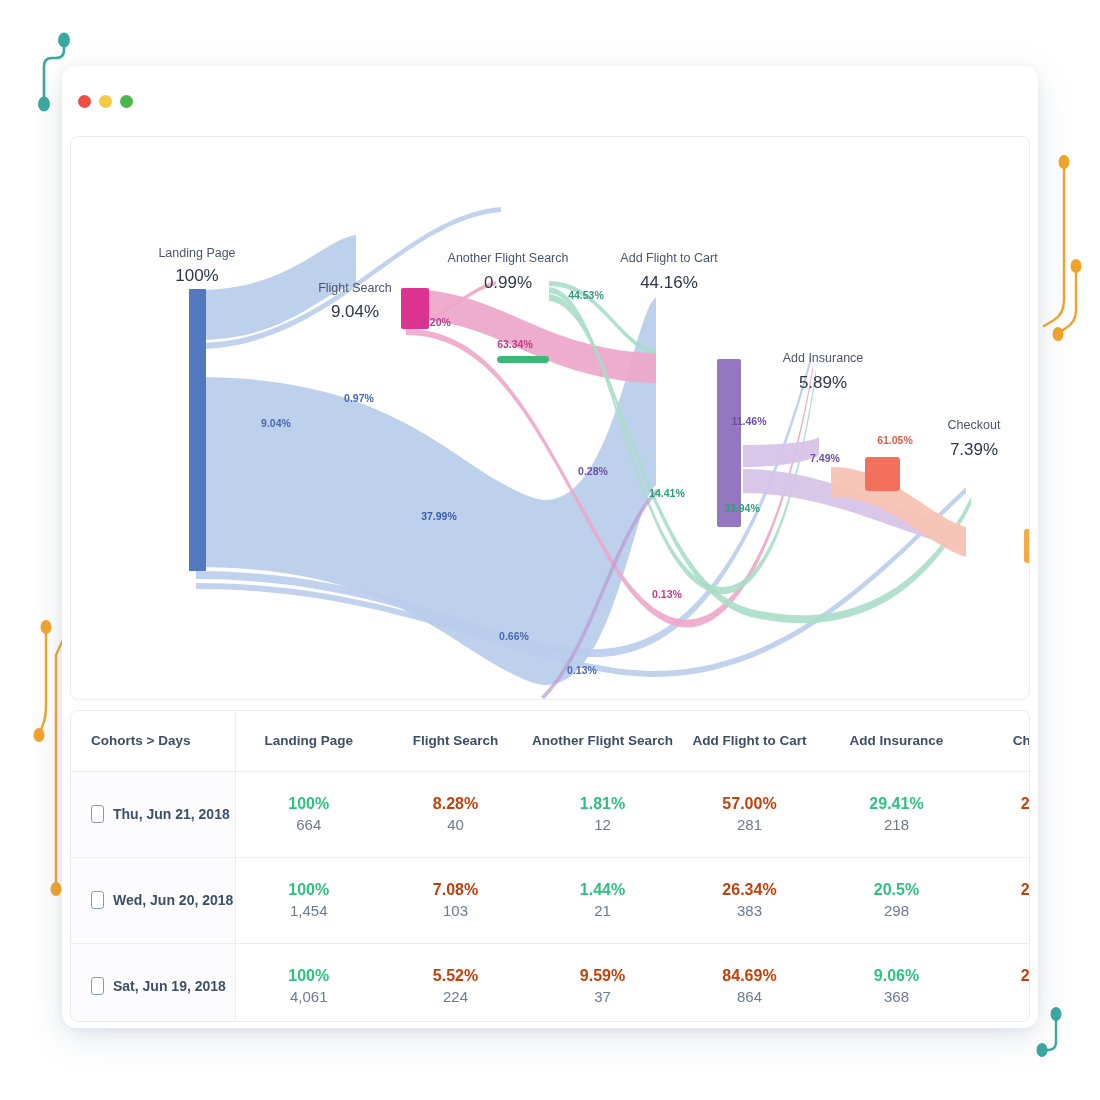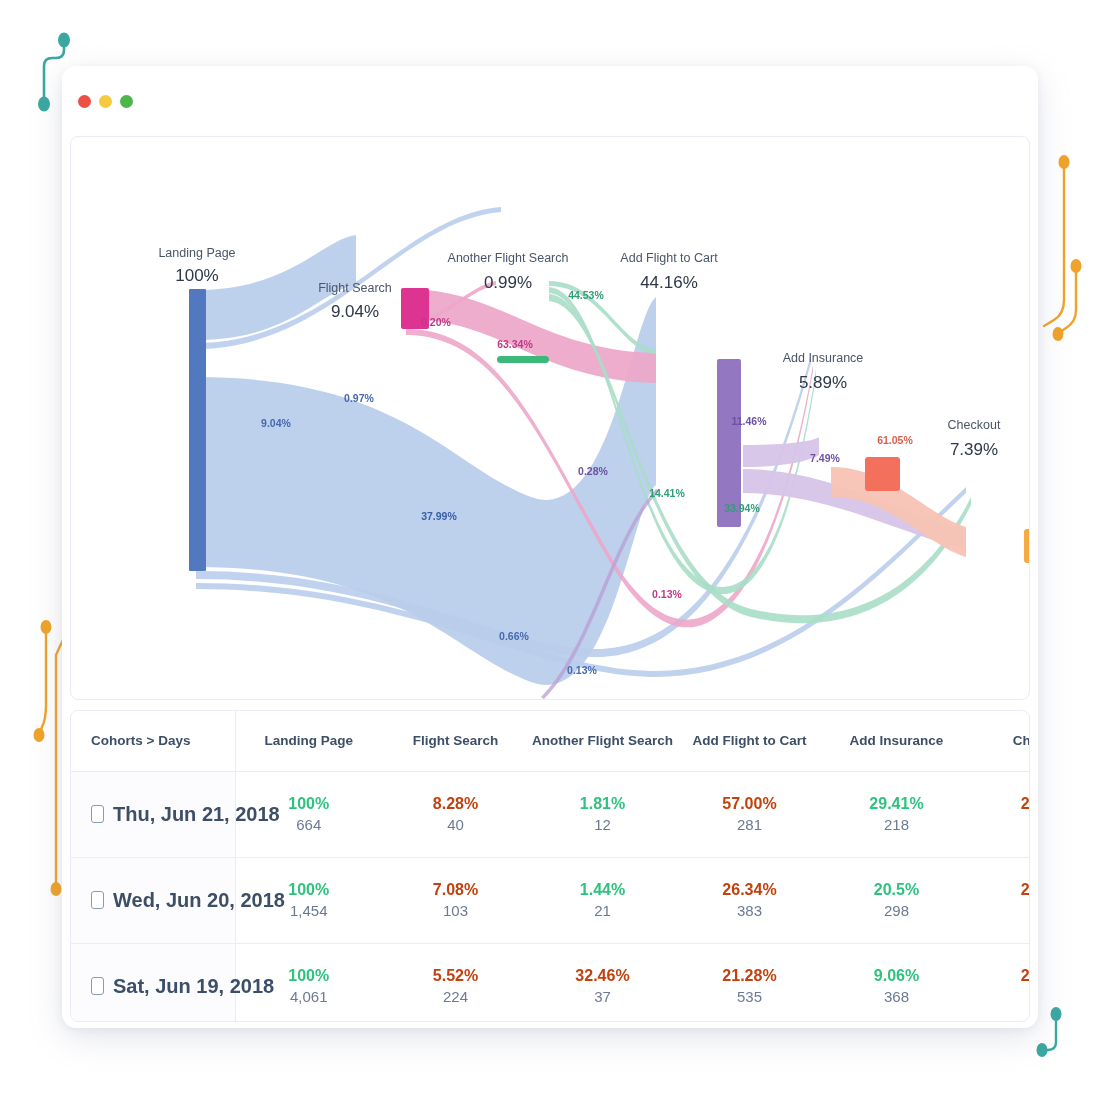--- a/index.html
+++ b/index.html
@@ -72,21 +72,21 @@
   tbody td {
     height: 86px;
     border-bottom: 1px solid #eceef6;
     text-align:center; vertical-align: middle;
   }
   tbody tr:last-child td { border-bottom: none; }
   td.cell-cohort {
     text-align:right; padding-left:20px;
     border-right:1px solid #e9ebf5;
     background:#fcfcfe;
-    font-size:20px; font-weight:bold; color:#3d4f66;
+    font-size:14px; font-weight:bold; color:#3d4f66;
     white-space:nowrap;
   }
   .cohort-inner { display:flex; align-items:center; gap:9px; }
   .cb {
     width:13px; height:18px; border:1.6px solid #8b9ab3;
     border-radius:3px; background:#fff; flex:0 0 auto;
   }
   .pct { font-size:16px; font-weight:bold; line-height:1.35; }
   .pct-green { color:#2ec27e; }
   .pct-red   { color:#c2410c; }
@@ -328,26 +328,26 @@
             </td>
             <td>
               <div class="pct pct-green">100%</div>
               <div class="cnt">4,061</div>
             </td>
             <td>
               <div class="pct pct-red">5.52%</div>
               <div class="cnt">224</div>
             </td>
             <td>
-              <div class="pct pct-red">32.46%</div>
+              <div class="pct pct-red">9.59%</div>
               <div class="cnt">37</div>
             </td>
             <td>
-              <div class="pct pct-red">21.28%</div>
-              <div class="cnt">535</div>
+              <div class="pct pct-red">84.69%</div>
+              <div class="cnt">864</div>
             </td>
             <td>
               <div class="pct pct-green">9.06%</div>
               <div class="cnt">368</div>
             </td>
             <td>
               <div class="pct pct-red">2.29%</div>
               <div class="cnt">93</div>
             </td>
           </tr>

